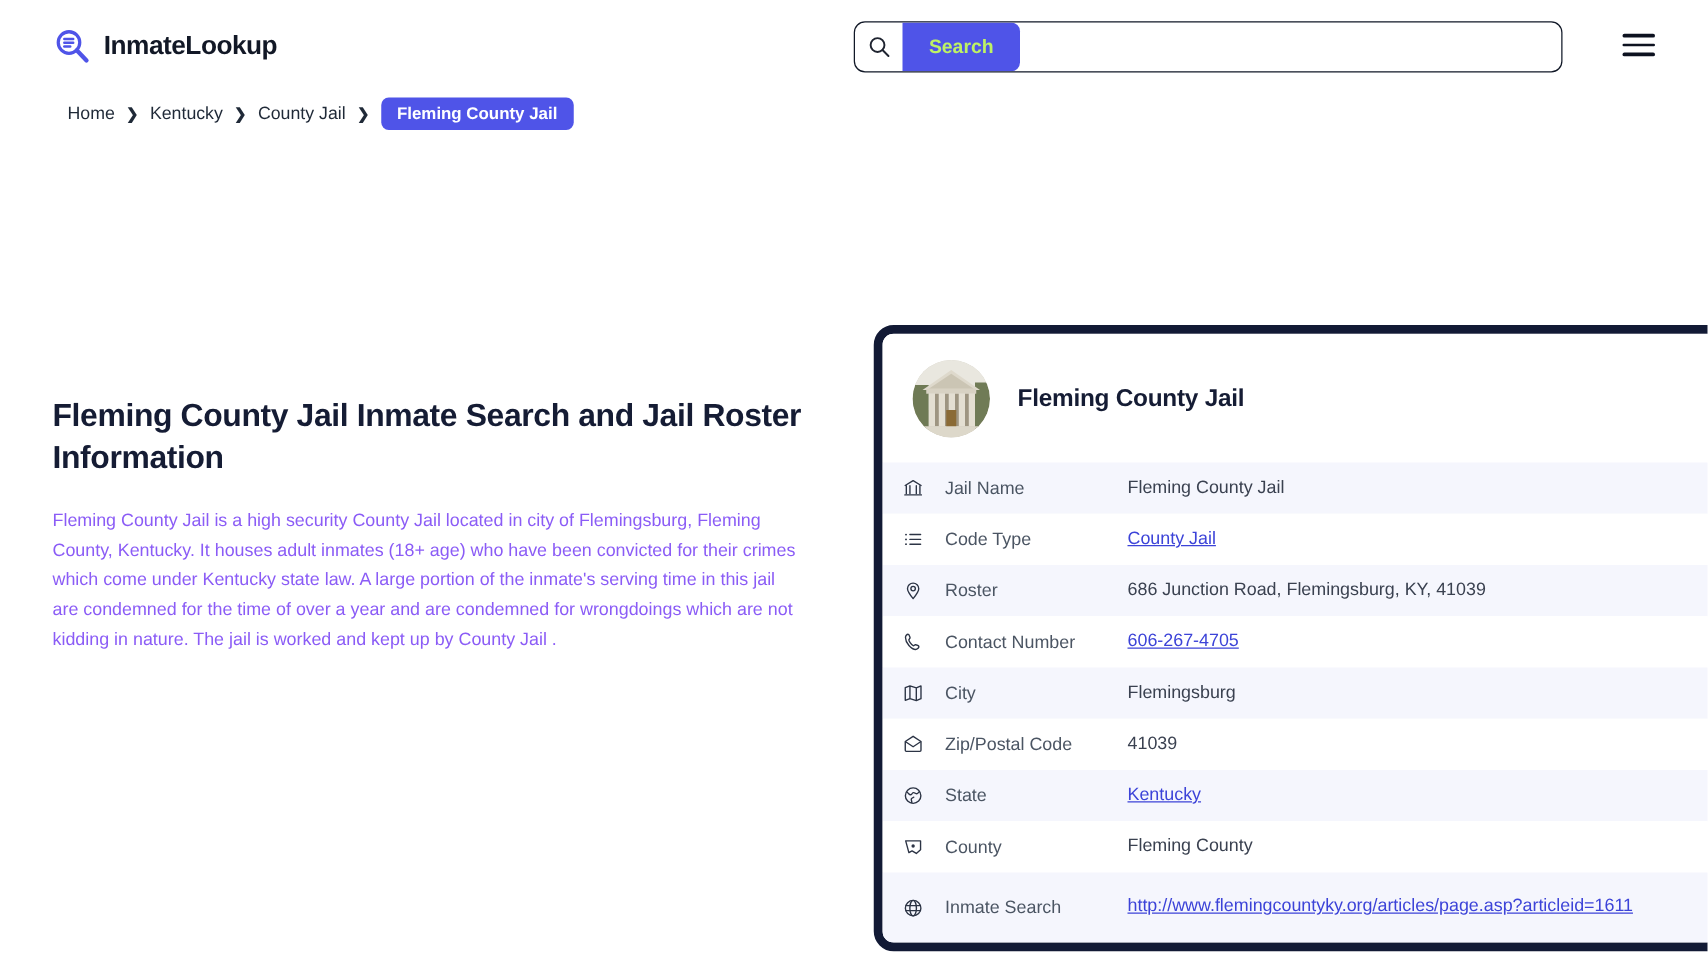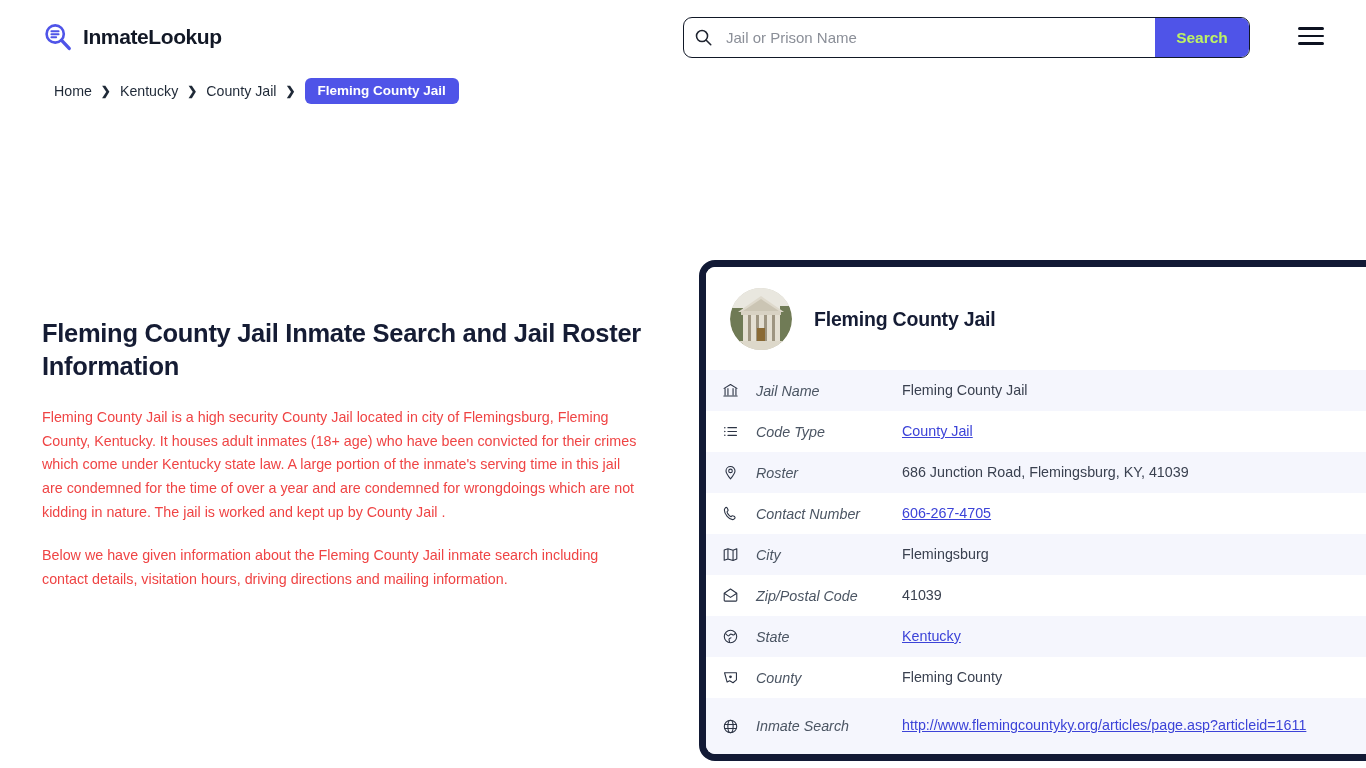--- a/index.html
+++ b/index.html
@@ -152,21 +152,21 @@
     font-size: 25.5px;
     line-height: 1.28;
     font-weight: 700;
     letter-spacing: -0.3px;
     color: #151c34;
     margin-bottom: 24px;
   }
   .body-para {
     font-size: 14.3px;
     line-height: 1.65;
-    color: #ef4444;
+    color: #8b5cf6;
     margin-bottom: 20px;
   }
 
   
   .info-card {
     position: absolute;
     left: 699px;
     top: 155px;
     width: 760px;            
     background: #ffffff;
@@ -213,21 +213,20 @@
     align-items: center;
     justify-content: flex-start;
     color: #2c3445;
   }
   .cell-label {
     flex: 0 0 auto;
     width: 146px;
     font-size: 14.3px;
     color: #4b5563;
     padding-right: 4px;
-    font-style: italic;
   }
   .cell-value {
     flex: 1 1 auto;
     font-size: 14.3px;
     color: #3a4150;
     line-height: 1.62;
     padding-right: 14px;
   }
   .cell-value a {
     color: #3c43d8;
@@ -254,21 +253,20 @@
     <span class="brand-name">InmateLookup</span>
   </a>
 
   <div class="search-wrap">
     <span class="search-icon-box">
       <svg viewBox="0 0 22 22" width="19" height="19" aria-hidden="true">
         <circle cx="9.3" cy="9.3" r="6.4" fill="none" stroke="#1f2430" stroke-width="1.8"></circle>
         <line x1="13.9" y1="13.9" x2="19.4" y2="19.4" stroke="#1f2430" stroke-width="1.8" stroke-linecap="round"></line>
       </svg>
     </span>
-    <input class="search-input" type="text" placeholder="Jail or Prison Name" style="">
     <button class="search-btn">Search</button>
   </div>
 
   <button class="hamburger">
     <span></span>
     <span></span>
     <span></span>
   </button>
 </header>
 
@@ -280,21 +278,20 @@
   <a class="crumb" href="#">County Jail</a>
   <span class="crumb-sep">❯</span>
   <span class="crumb-current">Fleming County Jail</span>
 </nav>
 
 <main class="page">
 
   <section class="left-col">
     <h1 class="page-title">Fleming County Jail Inmate Search and Jail Roster Information</h1>
     <p class="body-para">Fleming County Jail is a high security County Jail located in city of Flemingsburg, Fleming County, Kentucky. It houses adult inmates (18+ age) who have been convicted for their crimes which come under Kentucky state law. A large portion of the inmate's serving time in this jail are condemned for the time of over a year and are condemned for wrongdoings which are not kidding in nature. The jail is worked and kept up by County Jail .</p>
-    <p class="body-para">Below we have given information about the Fleming County Jail inmate search including contact details, visitation hours, driving directions and mailing information.</p>
   </section>
 
   <section class="info-card">
 
     <div class="card-head">
       <div class="card-thumb">
         <svg viewBox="0 0 62 62" width="62" height="62" aria-hidden="true">
           <defs>
               <clipPath id="cc">
                 <circle cx="31" cy="31" r="31"></circle>

